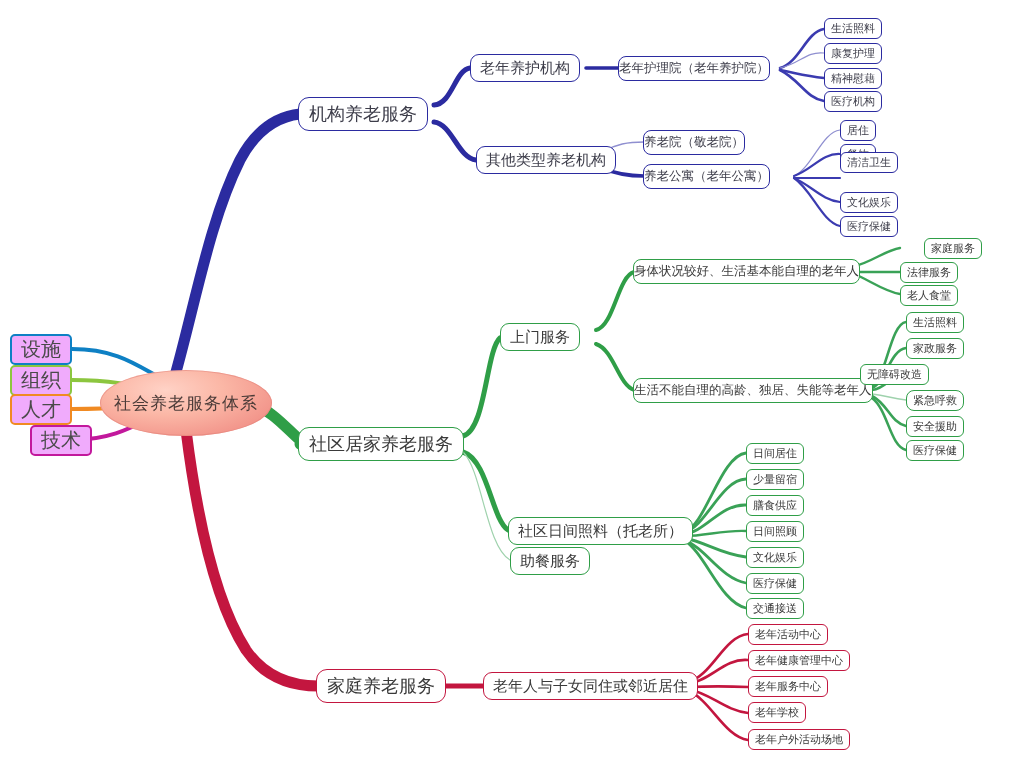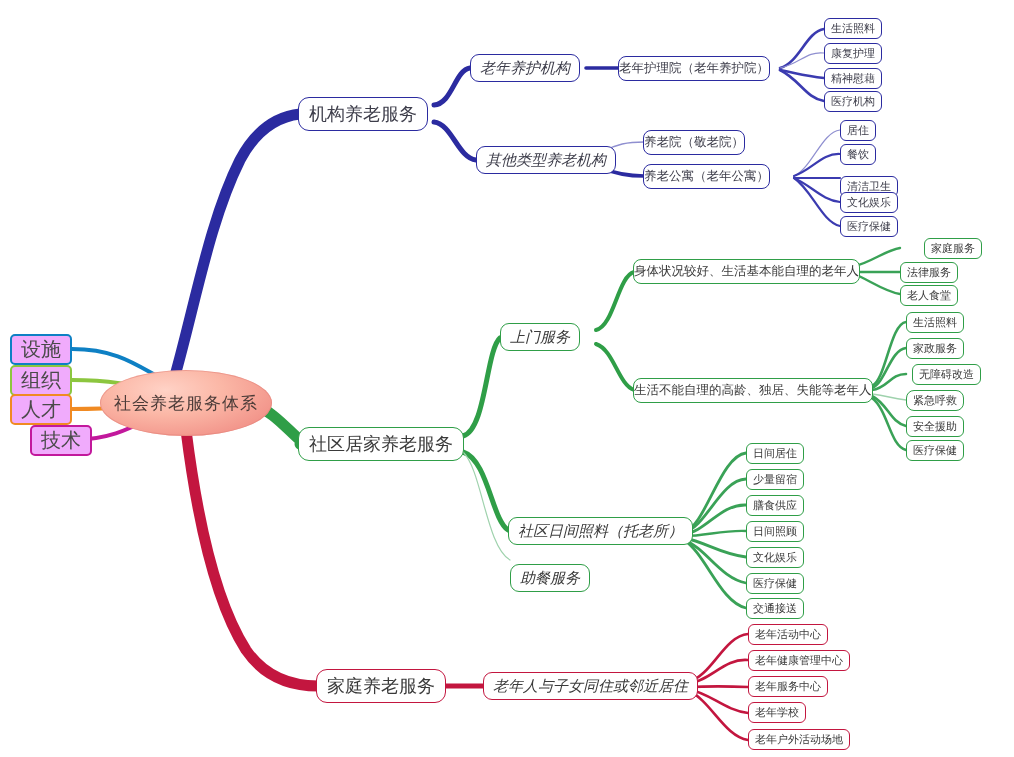--- a/index.html
+++ b/index.html
@@ -7,21 +7,21 @@
        font-family:"Liberation Serif","DejaVu Serif",serif;}
   #stage{position:relative;width:1014px;height:757px;background:#fff;}
   #wires{position:absolute;left:0;top:0;width:1014px;height:757px;}
 
   .node{position:absolute;box-sizing:border-box;display:flex;align-items:center;
         justify-content:center;background:#ffffff;white-space:nowrap;
         color:#3a3a3a;border-style:solid;}
 
   
   .lvl1{border-width:1.6px;border-radius:11px;font-size:18px;padding:0 10px;height:34px;}
-  .lvl2{border-width:1.4px;border-radius:9px;font-size:15px;padding:0 9px;height:28px;font-style:italic;}
+  .lvl2{border-width:1.4px;border-radius:9px;font-size:15px;padding:0 9px;height:28px;}
   .lvl3{border-width:1.2px;border-radius:8px;font-size:12.5px;padding:0 0;height:25px;}
   .lvl4{border-width:1.1px;border-radius:6px;font-size:11px;padding:0 6px;height:21px;}
 
   .c-blue{border-color:#2b2ba0;color:#3d3d4a;}
   .c-green{border-color:#2f9e47;color:#3a3a3a;}
   .c-crimson{border-color:#c3163f;color:#3a3a3a;}
   .c-sky{border-color:#0e80c4;}
   .c-lime{border-color:#8cc63f;}
   .c-orange{border-color:#f08a22;}
   .c-magenta{border-color:#c2189c;margin-left:20px;}
@@ -126,40 +126,40 @@
   <div class="node lvl3 c-blue" style="left:643px;top:130px;">养老院（敬老院）</div>
   <div class="node lvl3 c-blue" style="left:643px;top:164px;">养老公寓（老年公寓）</div>
 
   <div class="node lvl4 c-blue" style="left:824px;top:18px;">生活照料</div>
   <div class="node lvl4 c-blue" style="left:824px;top:43px;">康复护理</div>
   <div class="node lvl4 c-blue" style="left:824px;top:68px;">精神慰藉</div>
   <div class="node lvl4 c-blue" style="left:824px;top:91px;">医疗机构</div>
 
   <div class="node lvl4 c-blue" style="left:840px;top:120px;">居住</div>
   <div class="node lvl4 c-blue" style="left:840px;top:144px;">餐饮</div>
-  <div class="node lvl4 c-blue" style="left:840px;top:176px;">清洁卫生</div>
+  <div class="node lvl4 c-blue" style="left:840px;top:152px;">清洁卫生</div>
   <div class="node lvl4 c-blue" style="left:840px;top:192px;">文化娱乐</div>
   <div class="node lvl4 c-blue" style="left:840px;top:216px;">医疗保健</div>
 
   <div class="node lvl1 c-green" style="left:298px;top:427px;">社区居家养老服务</div>
 
   <div class="node lvl2 c-green" style="left:500px;top:323px;">上门服务</div>
   <div class="node lvl2 c-green" style="left:508px;top:517px;">社区日间照料（托老所）</div>
-  <div class="node lvl2 c-green" style="left:510px;top:564px;">助餐服务</div>
+  <div class="node lvl2 c-green" style="left:510px;top:547px;">助餐服务</div>
 
   <div class="node lvl3 c-green" style="left:633px;top:259px;">身体状况较好、生活基本能自理的老年人</div>
   <div class="node lvl3 c-green" style="left:633px;top:378px;">生活不能自理的高龄、独居、失能等老年人</div>
 
   <div class="node lvl4 c-green" style="left:900px;top:238px;margin-left:24px;">家庭服务</div>
   <div class="node lvl4 c-green" style="left:900px;top:262px;">法律服务</div>
   <div class="node lvl4 c-green" style="left:900px;top:285px;">老人食堂</div>
 
   <div class="node lvl4 c-green" style="left:906px;top:312px;">生活照料</div>
   <div class="node lvl4 c-green" style="left:906px;top:338px;">家政服务</div>
-  <div class="node lvl4 c-green" style="left:912px;top:364px;">无障碍改造</div>
+  <div class="node lvl4 c-green" style="left:860px;top:364px;">无障碍改造</div>
   <div class="node lvl4 c-green" style="left:906px;top:390px;border-radius:8px;">紧急呼救</div>
   <div class="node lvl4 c-green" style="left:906px;top:416px;">安全援助</div>
   <div class="node lvl4 c-green" style="left:906px;top:440px;">医疗保健</div>
 
   <div class="node lvl4 c-green" style="left:746px;top:443px;">日间居住</div>
   <div class="node lvl4 c-green" style="left:746px;top:469px;">少量留宿</div>
   <div class="node lvl4 c-green" style="left:746px;top:495px;">膳食供应</div>
   <div class="node lvl4 c-green" style="left:746px;top:521px;">日间照顾</div>
   <div class="node lvl4 c-green" style="left:746px;top:547px;">文化娱乐</div>
   <div class="node lvl4 c-green" style="left:746px;top:573px;">医疗保健</div>

